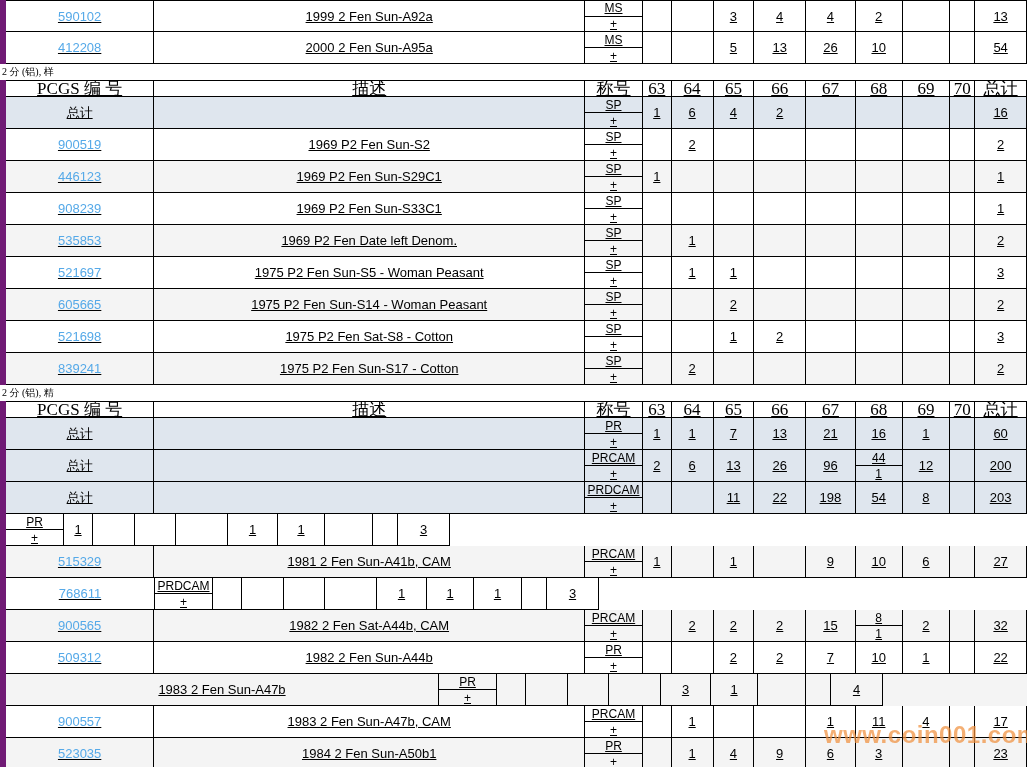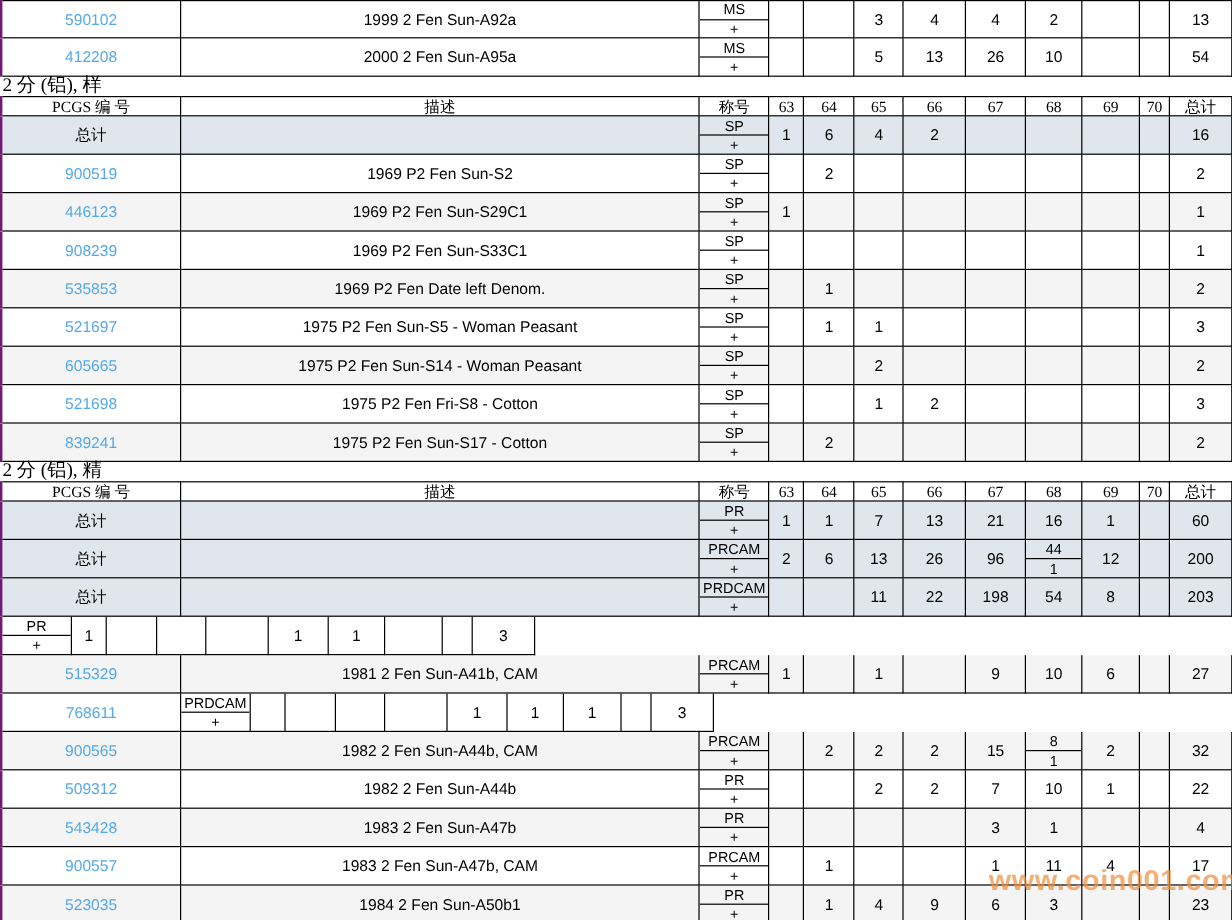--- a/index.html
+++ b/index.html
@@ -4,43 +4,43 @@
 <style>
   html,body { margin:0; padding:0; }
   body {
     width:1027px; height:767px; overflow:hidden; background:#fff;
     position:relative;
     font-family:"Liberation Sans", sans-serif;
   }
   .serif { font-family:"Liberation Serif", serif; }
 
   .section-label {
-    height:16px; line-height:15px; font-size:16px; color:#000;
+    height:16px; line-height:15px; font-size:10px; color:#000;
     padding-left:2px; background:#fff;
   }
 
-  .row { display:flex; border-left:2px solid #701a75; }
+  .row { display:flex; border-left:6px solid #701a75;text-decoration:underline; }
   .row-data   { height:32px; }
   .row-header { height:17px; }
   .row-top .cell { border-top:1px solid #000; }
 
   .cell {
     box-sizing:border-box;
     border-right:1px solid #000; border-bottom:1px solid #000;
     display:flex; align-items:center; justify-content:center;
     font-size:13px; color:#000; overflow:hidden; white-space:nowrap;
   }
   .c-pcgs  { width:149px; }
   .c-desc  { width:433px; }
   .c-desig { width:58px; }
   .c-63 { width:29px; } .c-64 { width:42px; } .c-65 { width:41px; }
   .c-66 { width:52px; } .c-67 { width:50px; } .c-68 { width:47px; }
   .c-69 { width:48px; } .c-70 { width:25px; } .c-total { width:52px; }
 
-  .row-header .cell { font-size:13px; }
+  .row-header .cell { font-size:17px; }
 
   .link { color:#55a9e8; cursor:pointer; }
 
   .stacked { flex-direction:column; padding:0;text-align:center; }
   .stacked .half {
     flex:1; width:100%; display:flex; align-items:center; justify-content:center;
     font-size:12px; line-height:12px;
   }
   .stacked .half.top { border-bottom:1px solid #000; }
 
@@ -222,21 +222,21 @@
       <div class="cell c-65">2</div>
       <div class="cell c-66"></div>
       <div class="cell c-67"></div>
       <div class="cell c-68"></div>
       <div class="cell c-69"></div>
       <div class="cell c-70"></div>
       <div class="cell c-total">2</div>
     </div>
     <div class="row row-data bg-white">
       <div class="cell c-pcgs link">521698</div>
-      <div class="cell c-desc">1975 P2 Fen Fri-S8 - Cotton</div>
+      <div class="cell c-desc">1975 P2 Fen Sat-S8 - Cotton</div>
       <div class="cell c-desig stacked">
         <div class="half top">SP</div>
         <div class="half">+</div>
       </div>
       <div class="cell c-63"></div>
       <div class="cell c-64"></div>
       <div class="cell c-65">1</div>
       <div class="cell c-66">2</div>
       <div class="cell c-67"></div>
       <div class="cell c-68"></div>
@@ -373,21 +373,21 @@
       <div class="cell c-65"></div>
       <div class="cell c-66"></div>
       <div class="cell c-67">1</div>
       <div class="cell c-68">1</div>
       <div class="cell c-69">1</div>
       <div class="cell c-70"></div>
       <div class="cell c-total">3</div>
     </div>
     <div class="row row-data bg-alt">
       <div class="cell c-pcgs link">900565</div>
-      <div class="cell c-desc">1982 2 Fen Sun-A44b, CAM</div>
+      <div class="cell c-desc">1982 2 Fen Sat-A44b, CAM</div>
       <div class="cell c-desig stacked">
         <div class="half top">PRCAM</div>
         <div class="half">+</div>
       </div>
       <div class="cell c-63"></div>
       <div class="cell c-64">2</div>
       <div class="cell c-65">2</div>
       <div class="cell c-66">2</div>
       <div class="cell c-67">15</div>
       <div class="cell c-68 stacked">
@@ -409,21 +409,20 @@
       <div class="cell c-64"></div>
       <div class="cell c-65">2</div>
       <div class="cell c-66">2</div>
       <div class="cell c-67">7</div>
       <div class="cell c-68">10</div>
       <div class="cell c-69">1</div>
       <div class="cell c-70"></div>
       <div class="cell c-total">22</div>
     </div>
     <div class="row row-data bg-alt">
-      <div class="cell c-pcgs link">543428</div>
       <div class="cell c-desc">1983 2 Fen Sun-A47b</div>
       <div class="cell c-desig stacked">
         <div class="half top">PR</div>
         <div class="half">+</div>
       </div>
       <div class="cell c-63"></div>
       <div class="cell c-64"></div>
       <div class="cell c-65"></div>
       <div class="cell c-66"></div>
       <div class="cell c-67">3</div>

